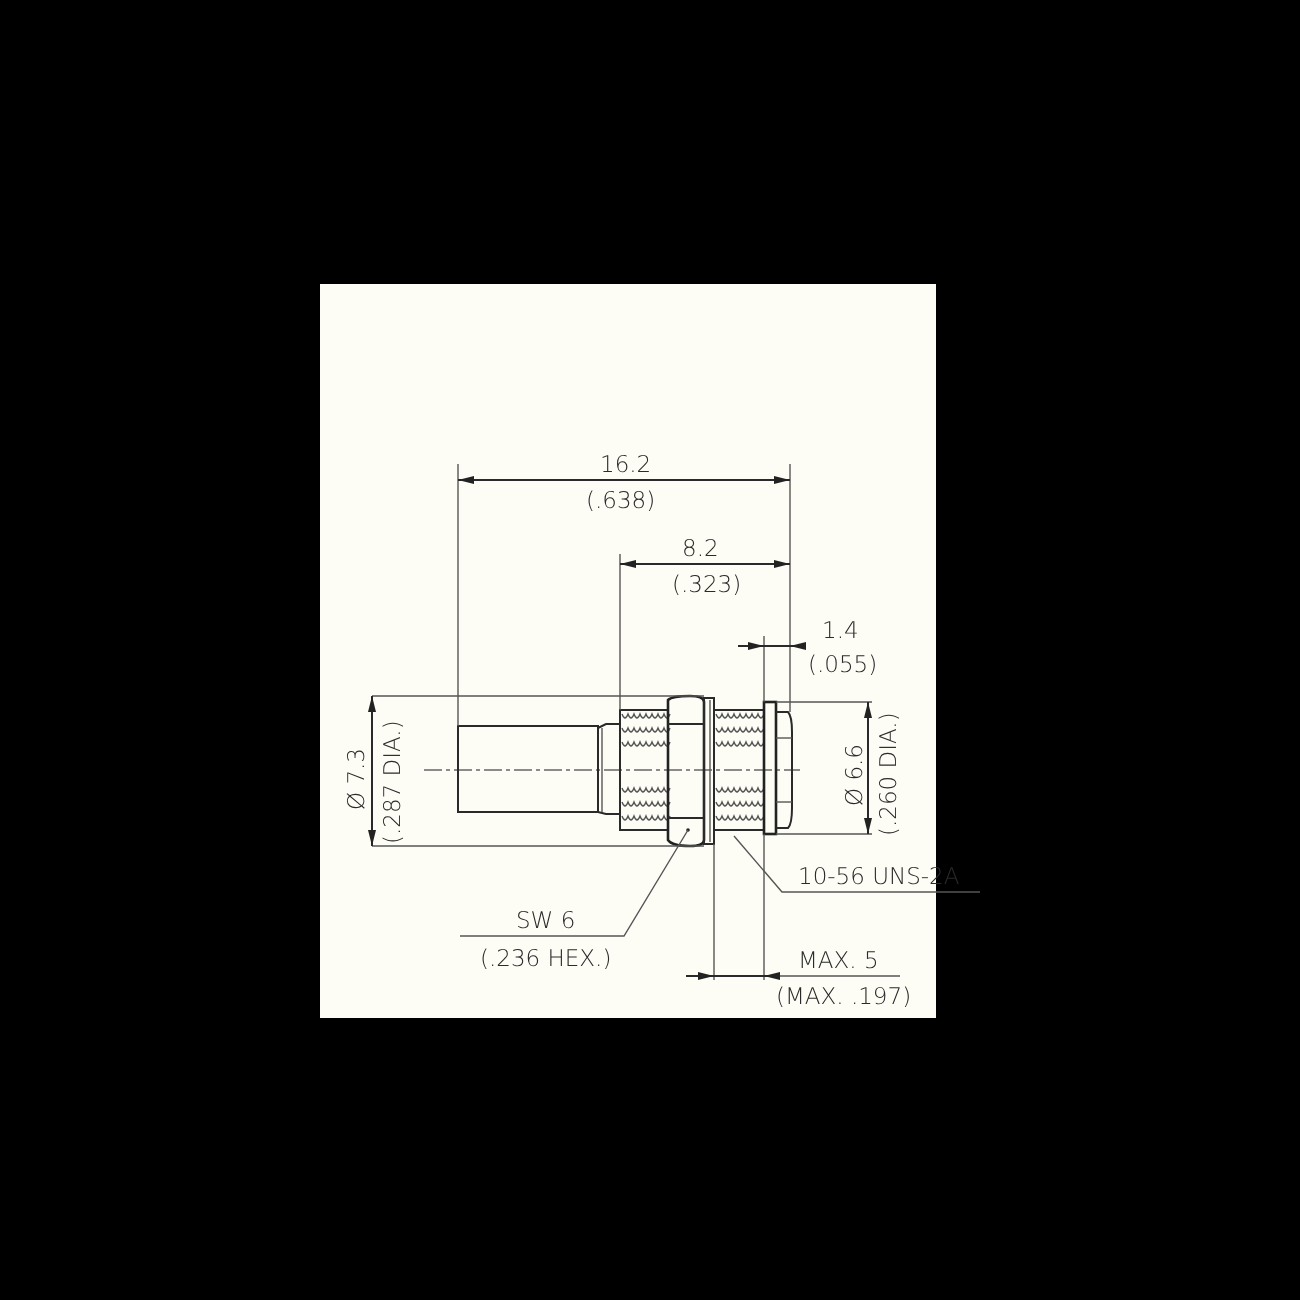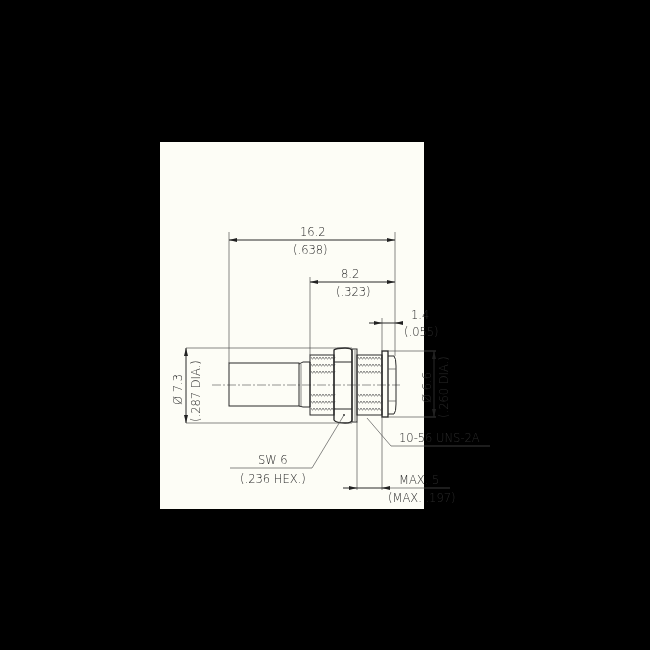--- a/index.html
+++ b/index.html
@@ -1,18 +1,18 @@
 <!DOCTYPE html>
 <html><head>
 <meta charset="utf-8">
 <style>
   html, body { margin: 0; padding: 0; background: #000; }
   body { width: 650px; height: 650px; position: relative; overflow: hidden; }
   #sheet {
-    position: absolute; left: 160px; top: 142px; width: 264px; height: 367px;
+    position: absolute; left: 160px; top: 142px; width: 308px; height: 367px;
     background: #fdfdf6;
   }
   svg { position: absolute; left: 0; top: 0; }
   .ln { stroke: #2a2a2a; stroke-width: 1; fill: none; }
   .thin { stroke: #555; stroke-width: 0.7; fill: none; }
   .thick { stroke: #222; stroke-width: 1.3; fill: none; }
   .cl { stroke: #666; stroke-width: 0.7; stroke-dasharray: 9 2 2 2; fill: none; }
   .arr { fill: #222; stroke: none; }
   .txt { font-family: "DejaVu Sans", sans-serif; font-size: 11.5px; fill: #2a2a2a; font-weight: 300; }
 </style>

